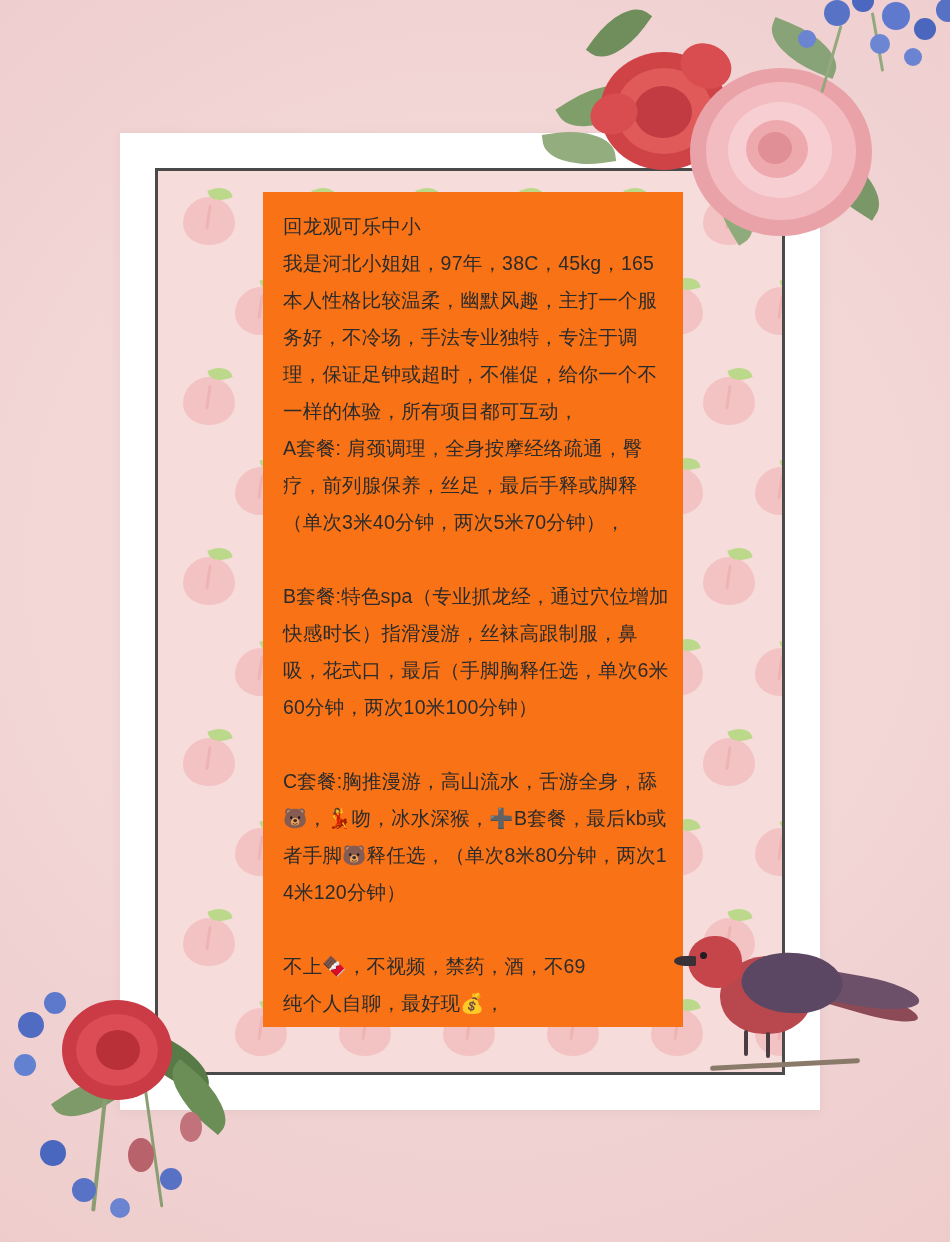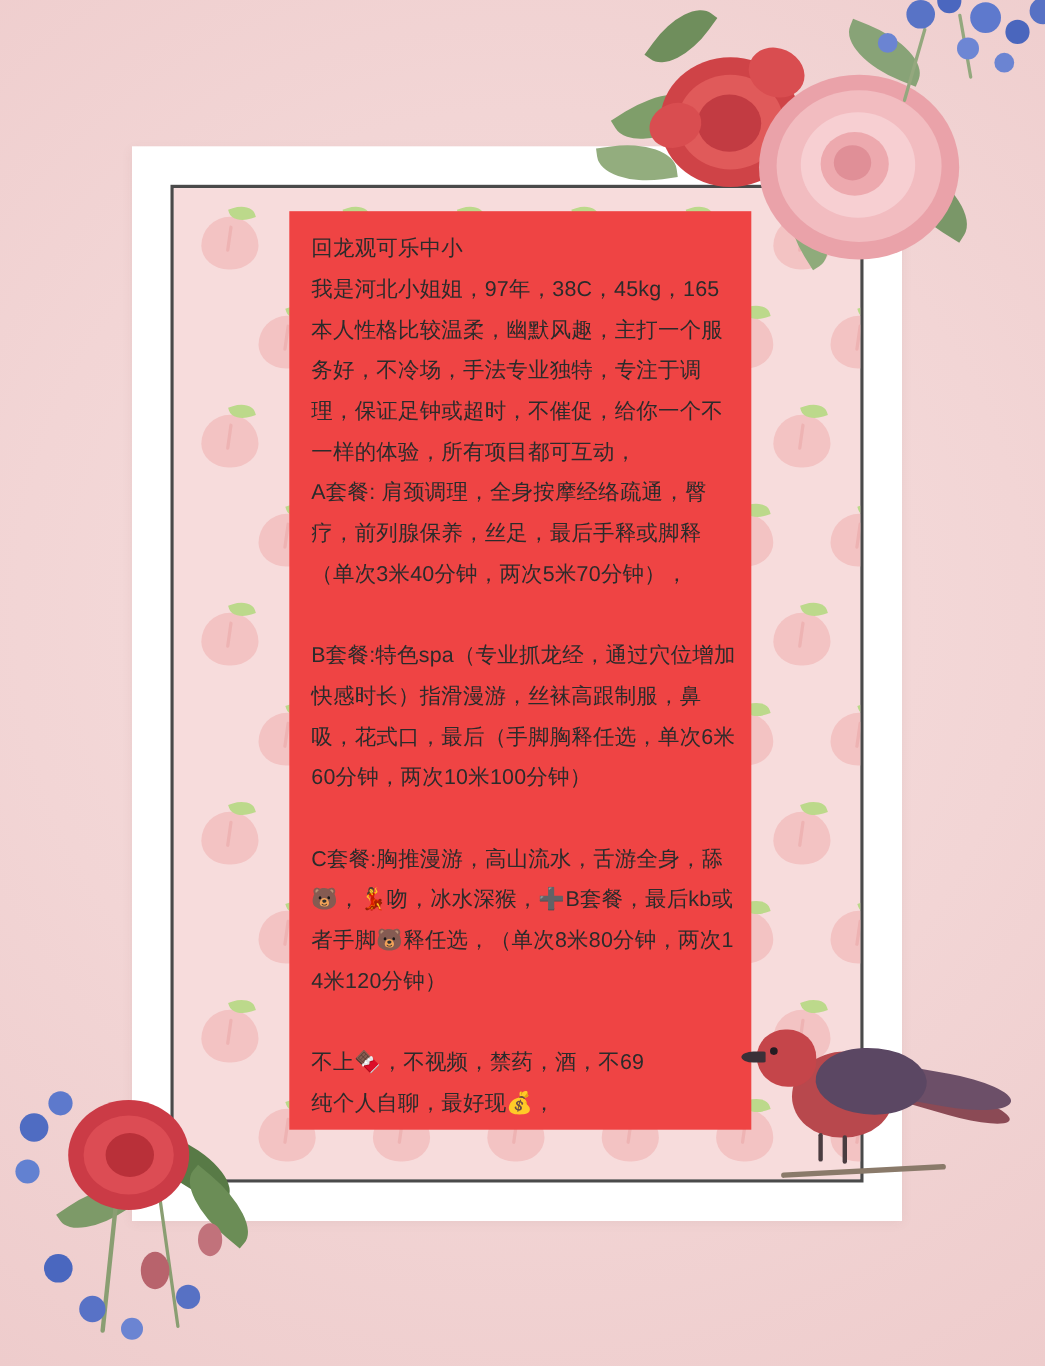--- a/index.html
+++ b/index.html
@@ -98,21 +98,21 @@
     transform: rotate(-18deg);
   }
 
   
   .text-card {
     position: absolute;
     left: 263px;
     top: 192px;
     width: 420px;
     height: 835px;
-    background: #ef4444;
+    background: #f97316;
   }
 
   .text-body {
     position: absolute;
     left: 20px;
     top: 16px;
     width: 392px;
     font-size: 19.5px;
     line-height: 37px;
     color: #2b2b2b;

